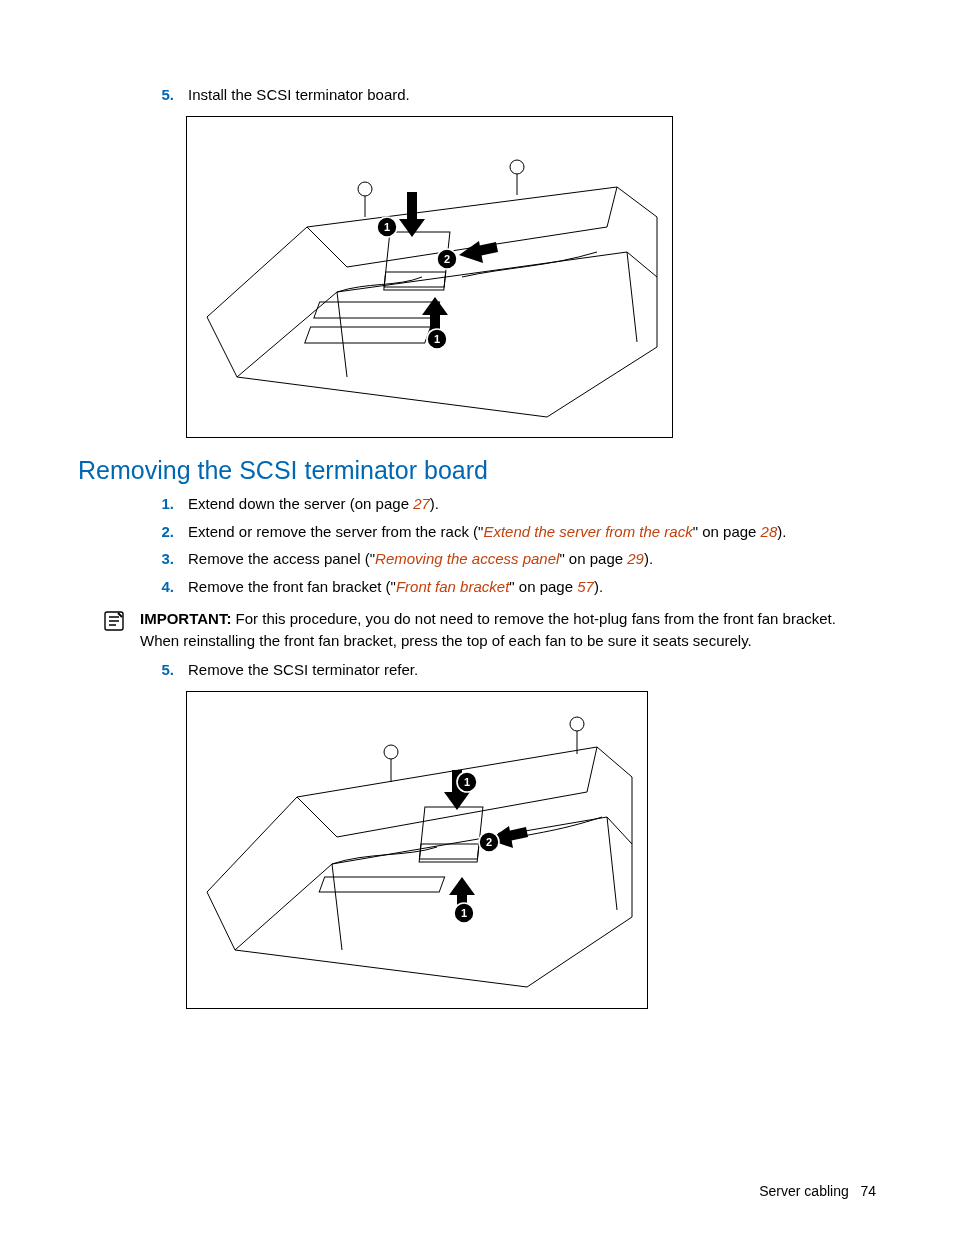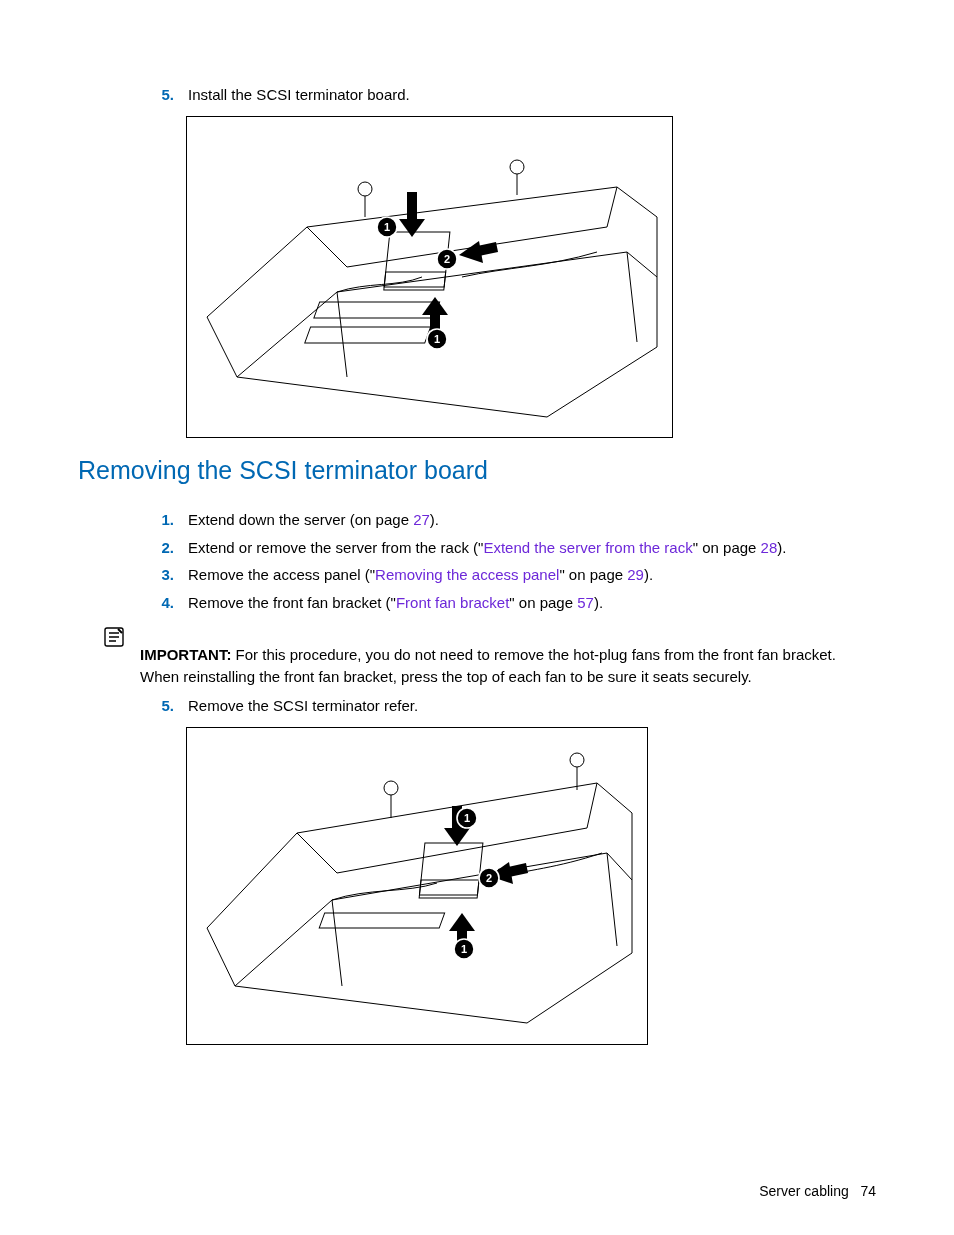--- a/index.html
+++ b/index.html
@@ -44,35 +44,35 @@
     align-items: center;
     justify-content: center;
   }
   .figure-a { width: 485px; height: 320px; }
   .figure-b { width: 460px; height: 316px; }
   .figure svg { width: 100%; height: 100%; }
   h2.section {
     color: #0068b3;
     font-weight: normal;
     font-size: 25px;
-    margin: 18px 0 24px 0;
+    margin: 18px 0 8px 0;
   }
   .callout {
     display: flex;
     margin: 10px 0 8px 24px;
     line-height: 1.45;
   }
   .callout-icon {
     width: 38px;
     flex-shrink: 0;
     padding-top: 1px;
   }
-  .callout-body { flex: 1; margin-top: 20px; }
+  .callout-body { flex: 1; }
   .callout-label { font-weight: bold; }
-  a.link { color: #6d28d9; text-decoration: none; }
+  a.link { color: #c2410c; text-decoration: none; font-style: italic; }
   .pagenum { color: #0068b3; }
   .footer {
     position: absolute;
     bottom: 36px;
     right: 78px;
     font-size: 14px;
   }
   .marker {
     fill: #000;
     stroke: #fff;

